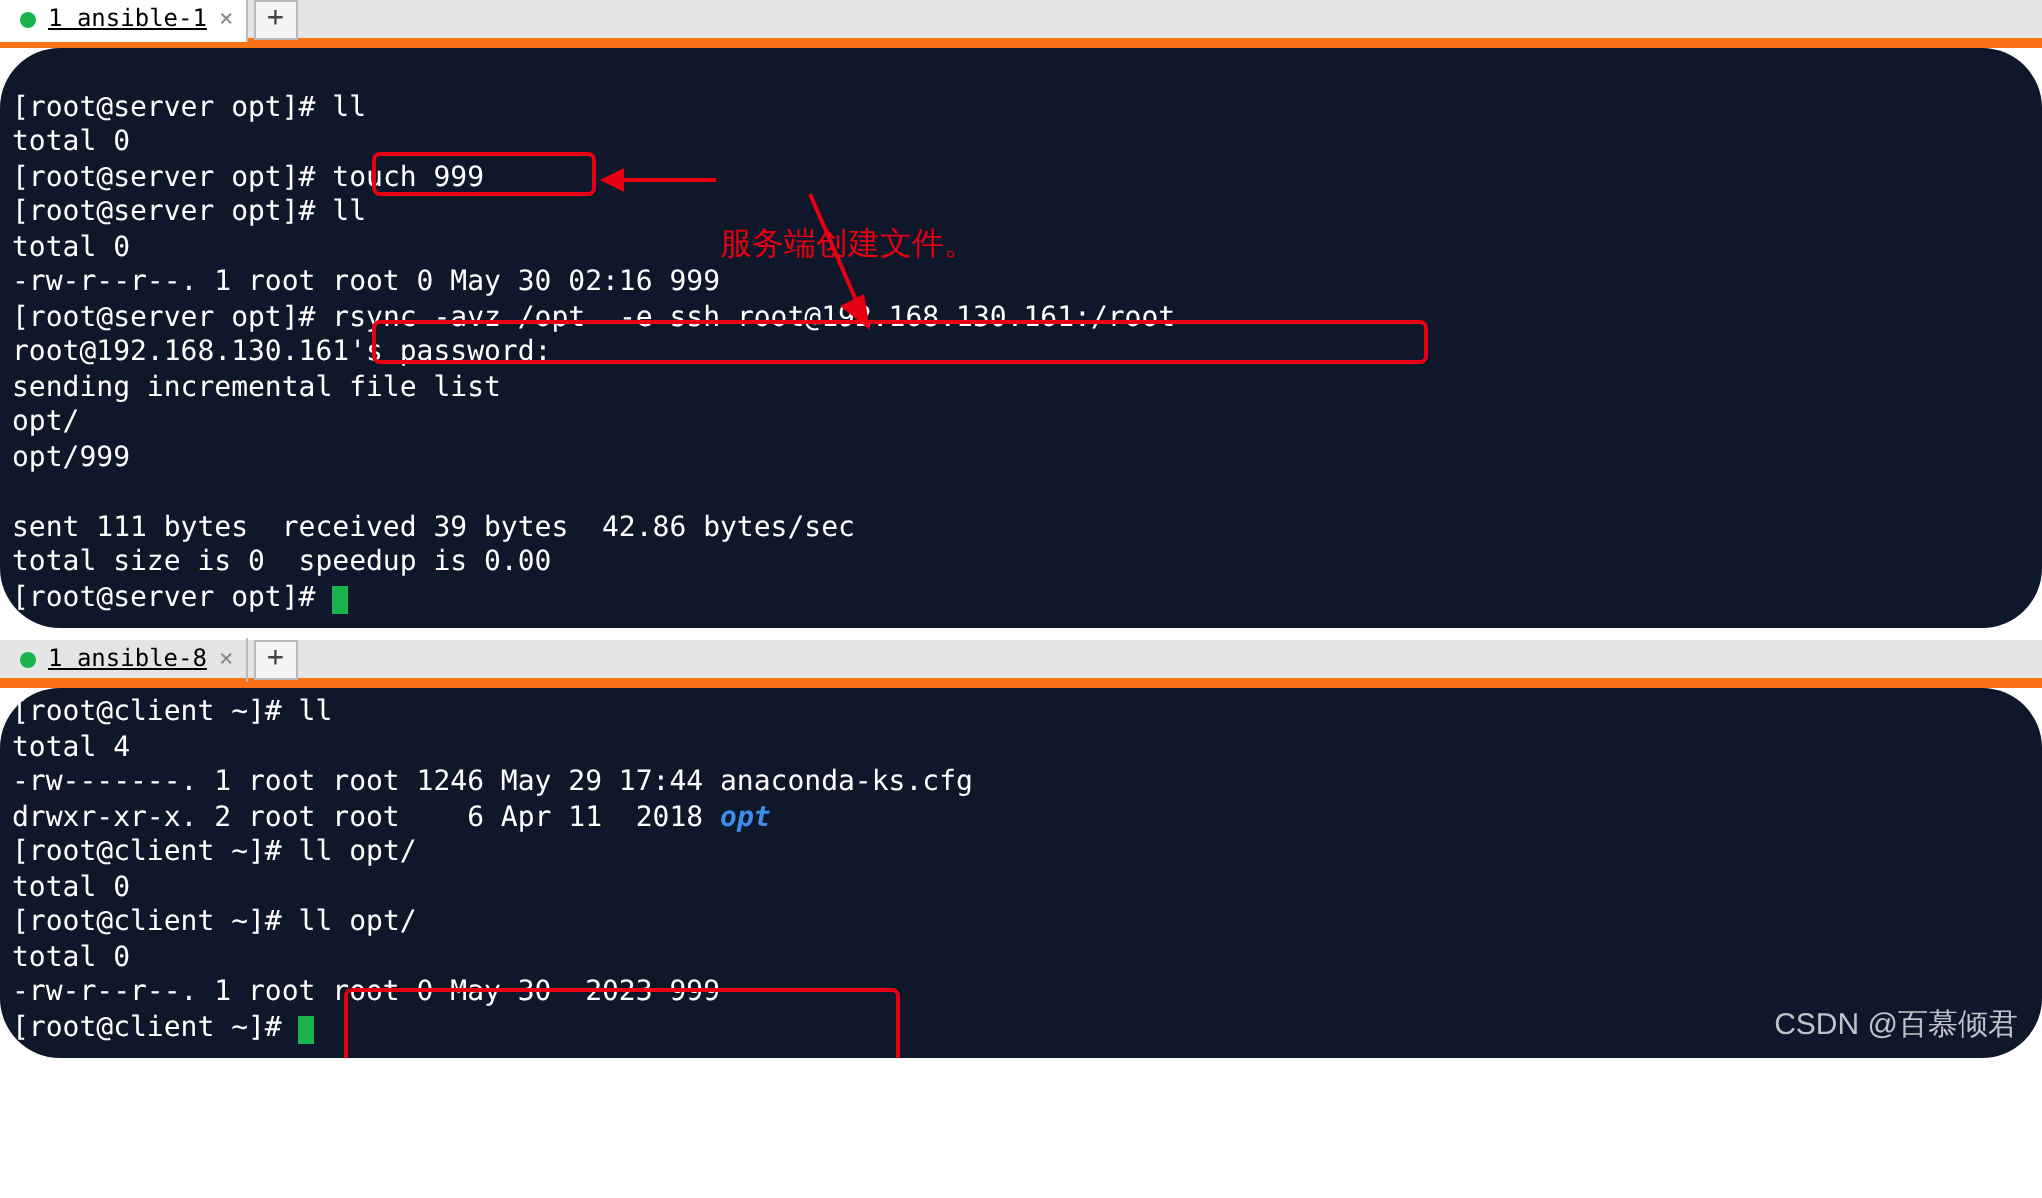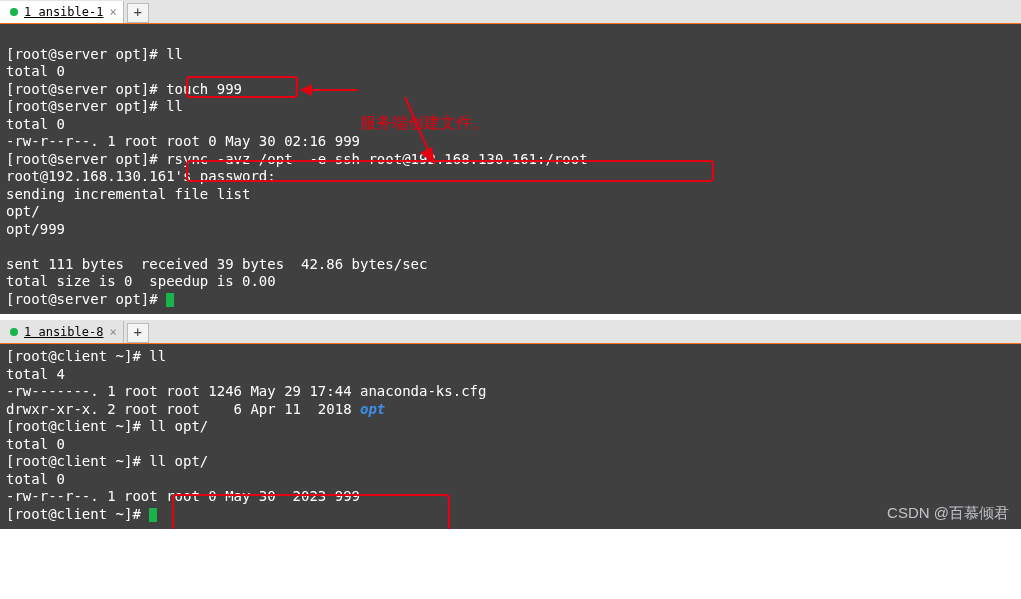--- a/index.html
+++ b/index.html
@@ -1,18 +1,18 @@
 <!DOCTYPE html>
 <html><head>
 <meta charset="utf-8">
 <style>
   * { margin:0; padding:0; box-sizing:border-box; }
   body { background:#fff; font-family:Consolas,Monaco,monospace; font-size:14px; line-height:1.25; width:1021px; color:#000; position:relative; }
-  .pane { background:#404040; color:#fff; padding:4px 6px 6px; white-space:pre; }
-  .tabbar { background:#e4e4e4; display:flex; align-items:flex-end; height:24px; border-bottom:1px solid #f97316; }
+  .pane { background:#0f172a; color:#fff; padding:4px 6px 6px; white-space:pre;border-radius:30px; }
+  .tabbar { background:#e4e4e4; display:flex; align-items:center; height:24px; border-bottom:5px solid #f97316; }
   .tab { height:22px; display:flex; align-items:center; padding:0 6px 0 10px; font-size:12px; gap:6px; border-right:1px solid #bbb; }
   .tab.active { background:#fff; }
   .tab .dot { width:8px; height:8px; border-radius:50%; background:#19b24b; display:inline-block; }
   .tab .label { text-decoration:underline; }
   .tab .x { color:#888; font-size:12px; }
   .addtab { width:22px; height:20px; margin-left:3px; display:flex; align-items:center; justify-content:center; border:1px solid #bbb; background:#f4f4f4; font-size:14px; color:#444; }
   .cursor { display:inline-block; width:8px; height:14px; background:#19b24b; vertical-align:text-bottom; }
   .blue { color:#3b8eea; font-weight:bold;font-style:italic; }
   .divider { height:6px; background:#fff; }
   .annot { position:absolute; pointer-events:none; }

